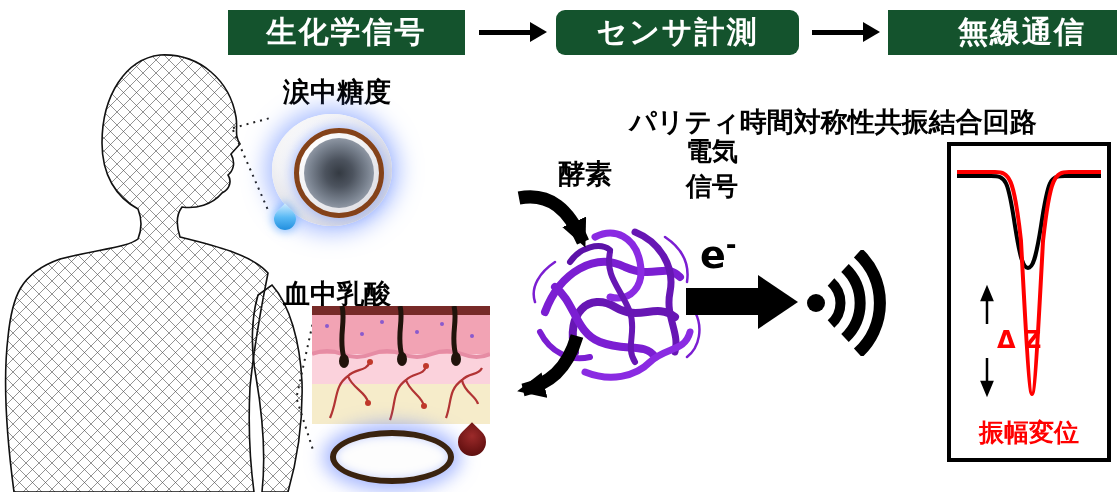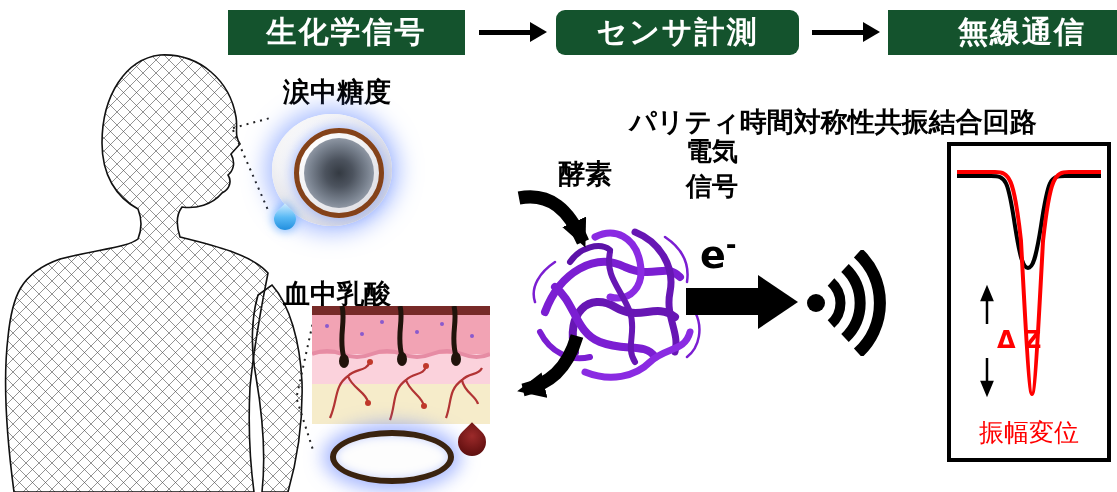--- a/index.html
+++ b/index.html
@@ -55,21 +55,21 @@
   .big-arrow-shaft::after{
     content:'';position:absolute;left:72px;top:-13px;width:0;height:0;
     border-left:40px solid #000;border-top:27px solid transparent;border-bottom:27px solid transparent;
   }
   
   .electron{font-weight:bold;font-size:38px;line-height:1;}
   .electron sup{font-size:26px;font-weight:bold;}
   
   .result-box{border:4px solid #000;background:#fff;}
   .deltaz{font-weight:bold;font-size:24px;color:#ff0000;white-space:nowrap;}
-  .amp-label{font-weight:normal;font-size:25px;color:#ff0000;text-align:center;}
+  .amp-label{font-weight:bold;font-size:25px;color:#ff0000;text-align:center;}
 </style>
 </head>
 <body>
 
 <div id="canvas">
 
   <div class="abs flow-box" style="left:228px;top:10px;width:237px;">
     <span>生化学信号</span>
   </div>
   <div class="abs h-arrow" style="left:479px;top:30px;width:52px;"></div>

